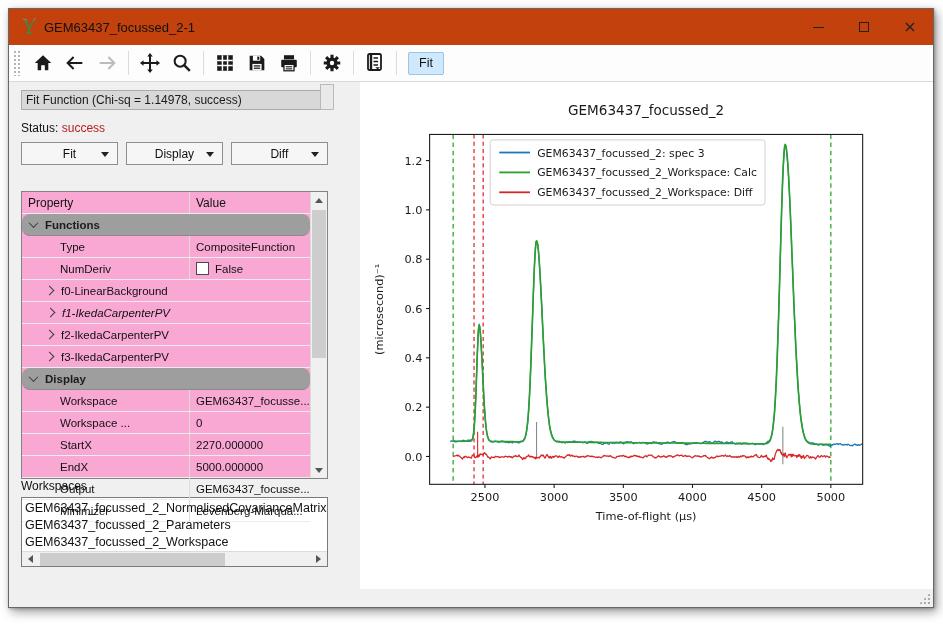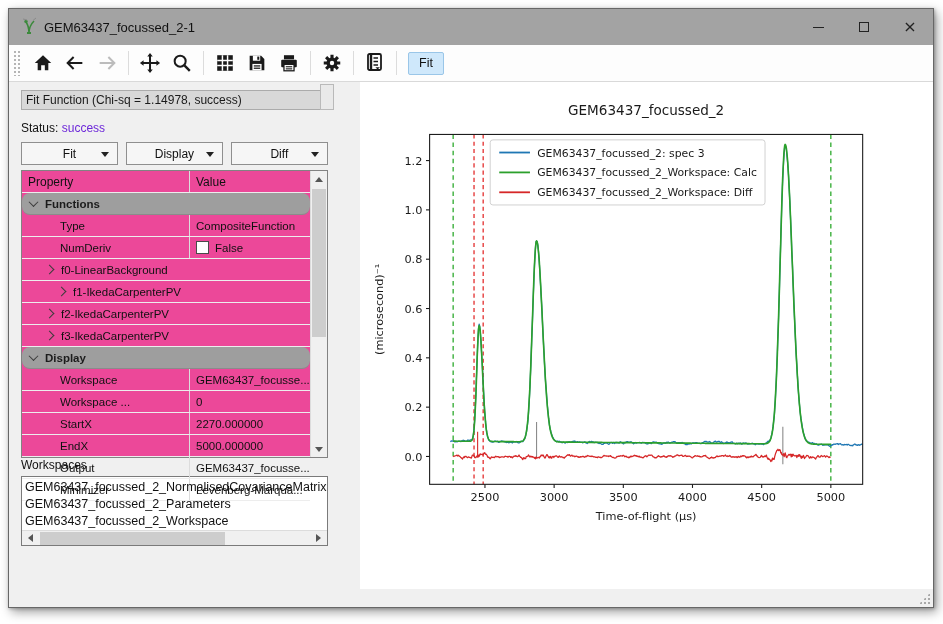--- a/index.html
+++ b/index.html
@@ -3,21 +3,21 @@
 <meta charset="utf-8">
 <style>
   * { margin:0; padding:0; box-sizing:border-box; }
   html,body { width:943px; height:624px; background:#fff; overflow:hidden;
     font-family:"Liberation Sans","DejaVu Sans",sans-serif; }
   .window { position:absolute; left:8px; top:8px; width:926px; height:600px;
     background:#f0f0f0; border:1px solid #676767;
     box-shadow:3px 4px 10px rgba(0,0,0,.38), 1px 1px 3px rgba(0,0,0,.25);
     display:flex; flex-direction:column; }
   
-  .titlebar { height:36px; background:#a3a3a3; display:flex; align-items:center; flex:0 0 auto; }
+  .titlebar { height:36px; background:#c2410c; display:flex; align-items:center; flex:0 0 auto; }
   .titlebar .app-ico { margin:0 6px 0 12px; }
   .titlebar .title { font-size:13px; color:#111; }
   .win-controls { margin-left:auto; display:flex; height:100%; }
   .win-btn { width:46px; height:100%; display:flex; align-items:center; justify-content:center;
     color:#222; cursor:default; }
   .glyph-min { width:11px; height:1px; background:#222; }
   .glyph-max { width:10px; height:10px; border:1px solid #222; }
   .glyph-close { font-size:16px; line-height:1; font-family:"DejaVu Sans",sans-serif; }
   
   .toolbar { height:37px; background:#fdfdfd; border-bottom:1px solid #d9d9d9;
@@ -34,29 +34,29 @@
   .fit-panel { flex:0 0 292px; padding:8px 8px 0 12px; position:relative; }
   .figure { flex:1 1 auto; background:#fff; position:relative; }
   .statusbar { flex:0 0 18px; background:#f0f0f0; position:relative; }
   .grip { position:absolute; right:3px; bottom:3px; width:11px; height:11px;
     background-image:radial-gradient(#a9a9a9 1.2px, transparent 1.4px);
     background-size:4px 4px; clip-path:polygon(100% 0,100% 100%,0 100%); }
   
   .fp-header { height:20px; background:#d8d8d8; border:1px solid #ababab;
     font-size:12px; color:#1a1a1a; padding:2px 4px; }
   .fp-status { margin-top:11px; font-size:12px; color:#111; }
-  .fp-status .ok { color:#6d28d9;margin-top:36px; }
+  .fp-status .ok { color:#b91c1c;margin-top:36px; }
   .fp-btnrow { margin-top:7px; display:flex; gap:8px; }
   .dd-btn { flex:1 1 0; height:23px; background:#f6f6f6; border:1px solid #8f8f8f;
     font-size:12px; color:#111; display:flex; align-items:center; justify-content:center;
     position:relative; }
   .dd-btn .caret { position:absolute; right:8px; top:9px; width:0; height:0;
     border-left:4px solid transparent; border-right:4px solid transparent; border-top:5px solid #222; }
   
-  .ptable { margin-top:5px; border:1px solid #828282; background:#ec4899; height:288px;
+  .ptable { margin-top:26px; border:1px solid #828282; background:#f9a8d4; height:288px;
     display:flex; font-size:11.5px; color:#111; }
   .ptable-main { flex:1 1 auto; min-width:0; }
   .trow { height:22px; display:flex; align-items:center; border-bottom:1px solid #ededed; overflow:hidden; white-space:nowrap; }
   .thead { font-size:12px; }
   .thead .c1, .trow .c1 { flex:0 0 168px; padding-left:6px; border-right:1px solid #dcdcdc;
     height:100%; display:flex; align-items:center; overflow:hidden; }
   .thead .c2, .trow .c2 { flex:1 1 auto; padding-left:6px; display:flex; align-items:center; overflow:hidden; }
   .trow.group { background:#9e9e9e; border-bottom:1px solid #8b8b8b; font-weight:bold; color:#1c1c1c;border-radius:8px; }
   .trow.group .c1, .trow.branch .c1 { border-right:none; flex:1 1 auto; }
   .indent { padding-left:38px !important; }
@@ -241,21 +241,21 @@
                 <div class="c1 indent">NumDeriv</div>
                 <div class="c2"><span class="cb"></span>False</div>
               </div>
               <div class="trow branch">
                 <div class="c1" style="padding-left: 0px;">
                   <span class="chev right"></span>
                   <span>f0-LinearBackground</span>
                 </div>
               </div>
               <div class="trow branch">
-                <div class="c1" style="padding-left: 12px;">
+                <div class="c1" style="padding-left: 1px; font-style: italic;">
                   <span class="chev right"></span>
                   <span>f1-IkedaCarpenterPV</span>
                 </div>
               </div>
               <div class="trow branch">
                 <div class="c1" style="padding-left: 0px;">
                   <span class="chev right"></span>
                   <span>f2-IkedaCarpenterPV</span>
                 </div>
               </div>

